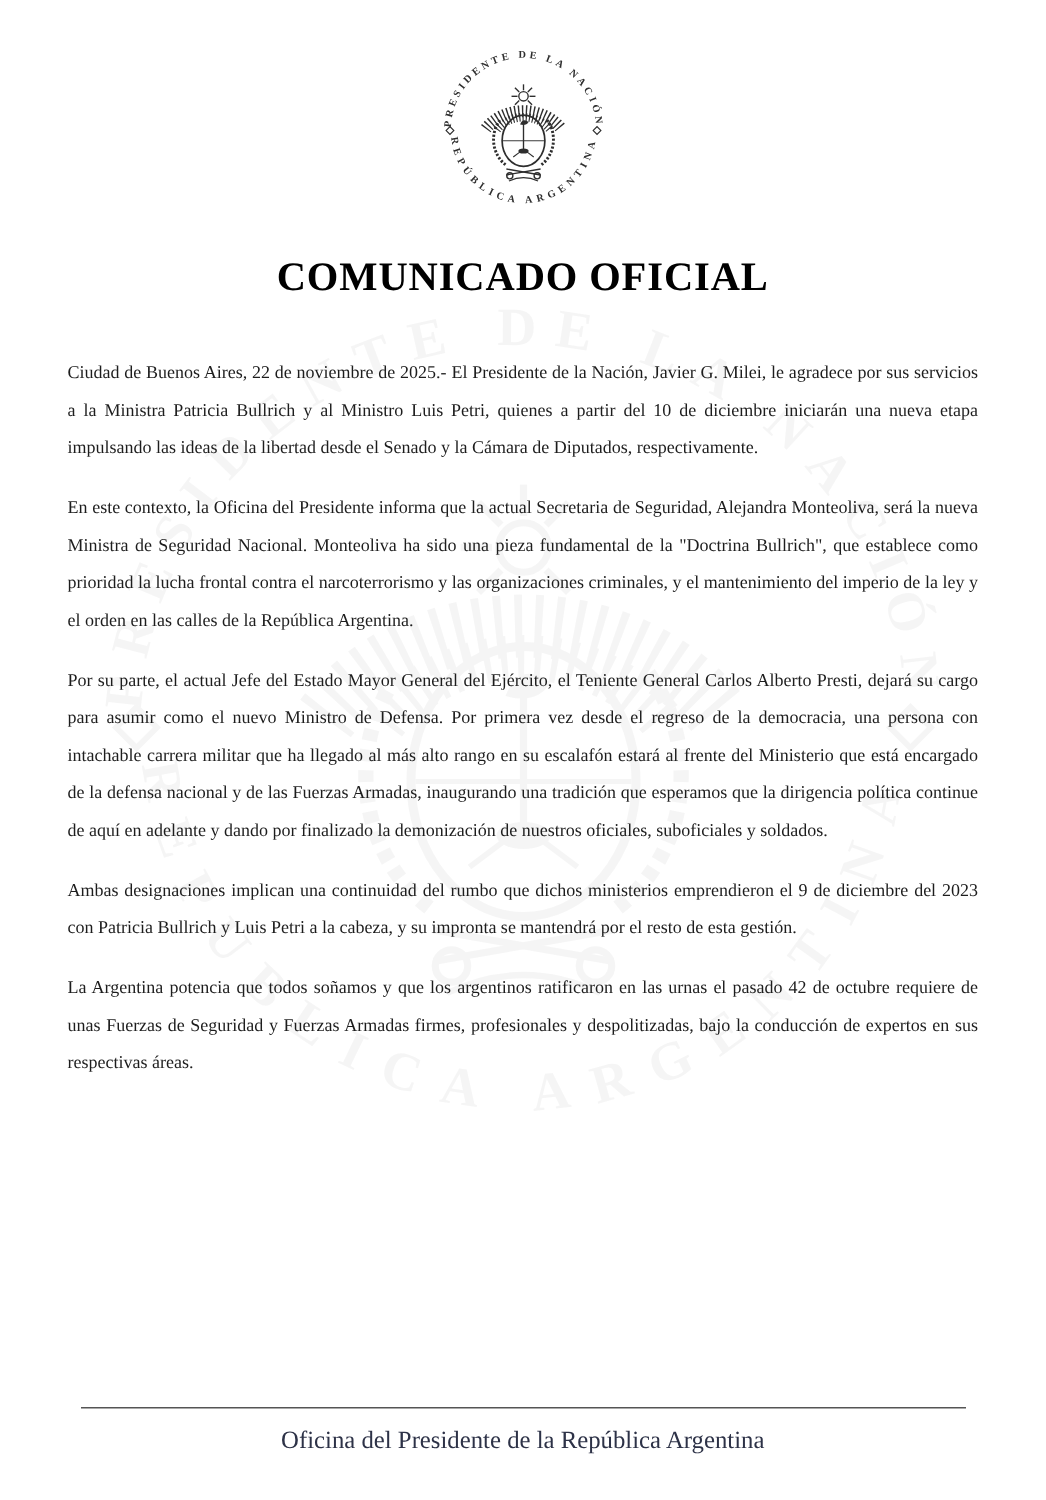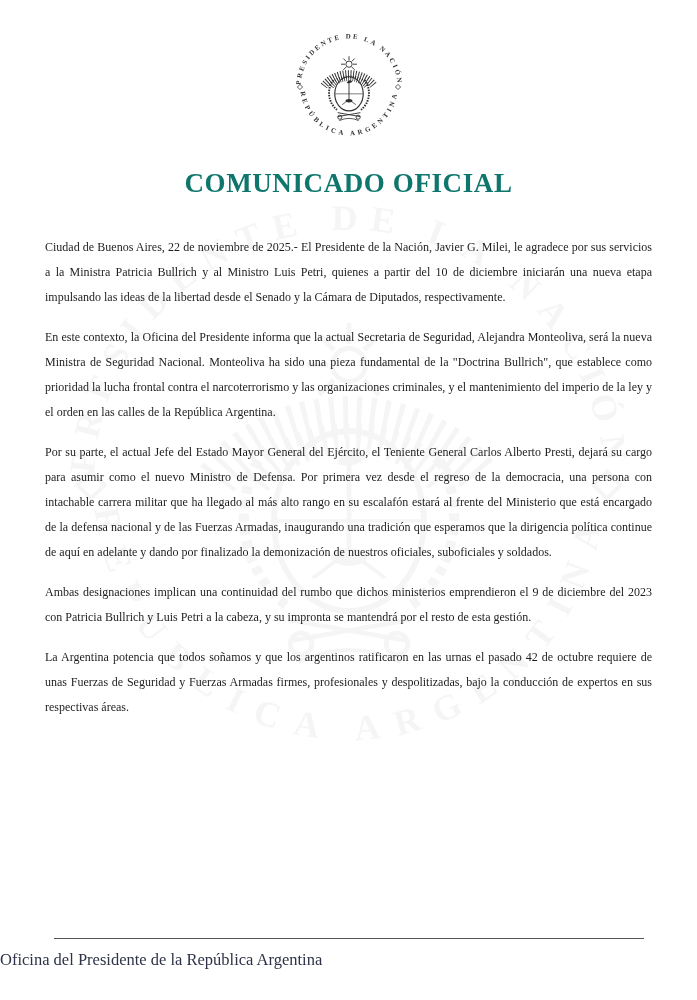--- a/index.html
+++ b/index.html
@@ -25,36 +25,36 @@
   }
   .content-layer { position: relative; z-index: 1; }
   .seal-wrap { text-align: center; padding-top: 30px; }
   .seal-wrap svg { display: inline-block; }
   .page-title {
     text-align: center;
     margin-top: 20px;
     font-size: 27px;
     font-weight: 700;
     letter-spacing: 0.6px;
-    color: #0f766e;
+    color: #000000;
     font-family: "Liberation Serif", "DejaVu Serif", serif;
   }
   .body-copy { padding: 0 45px; margin-top: 36px; }
   .body-copy p {
     text-align: justify;
     font-size: 12px;
     line-height: 25px;
     margin-bottom: 15px;
     color: #1d1d1d;
   }
   .footer {
     position: absolute;
     left: 0; right: 0;
     bottom: 30px;
-    text-align: left;
+    text-align: center;
     z-index: 1;
   }
   .footer-divider {
     width: 590px;
     margin: 0 auto 11px auto;
     border: none;
     border-top: 1.6px solid #555555;
   }
   .footer-text {
     font-size: 16.5px;

